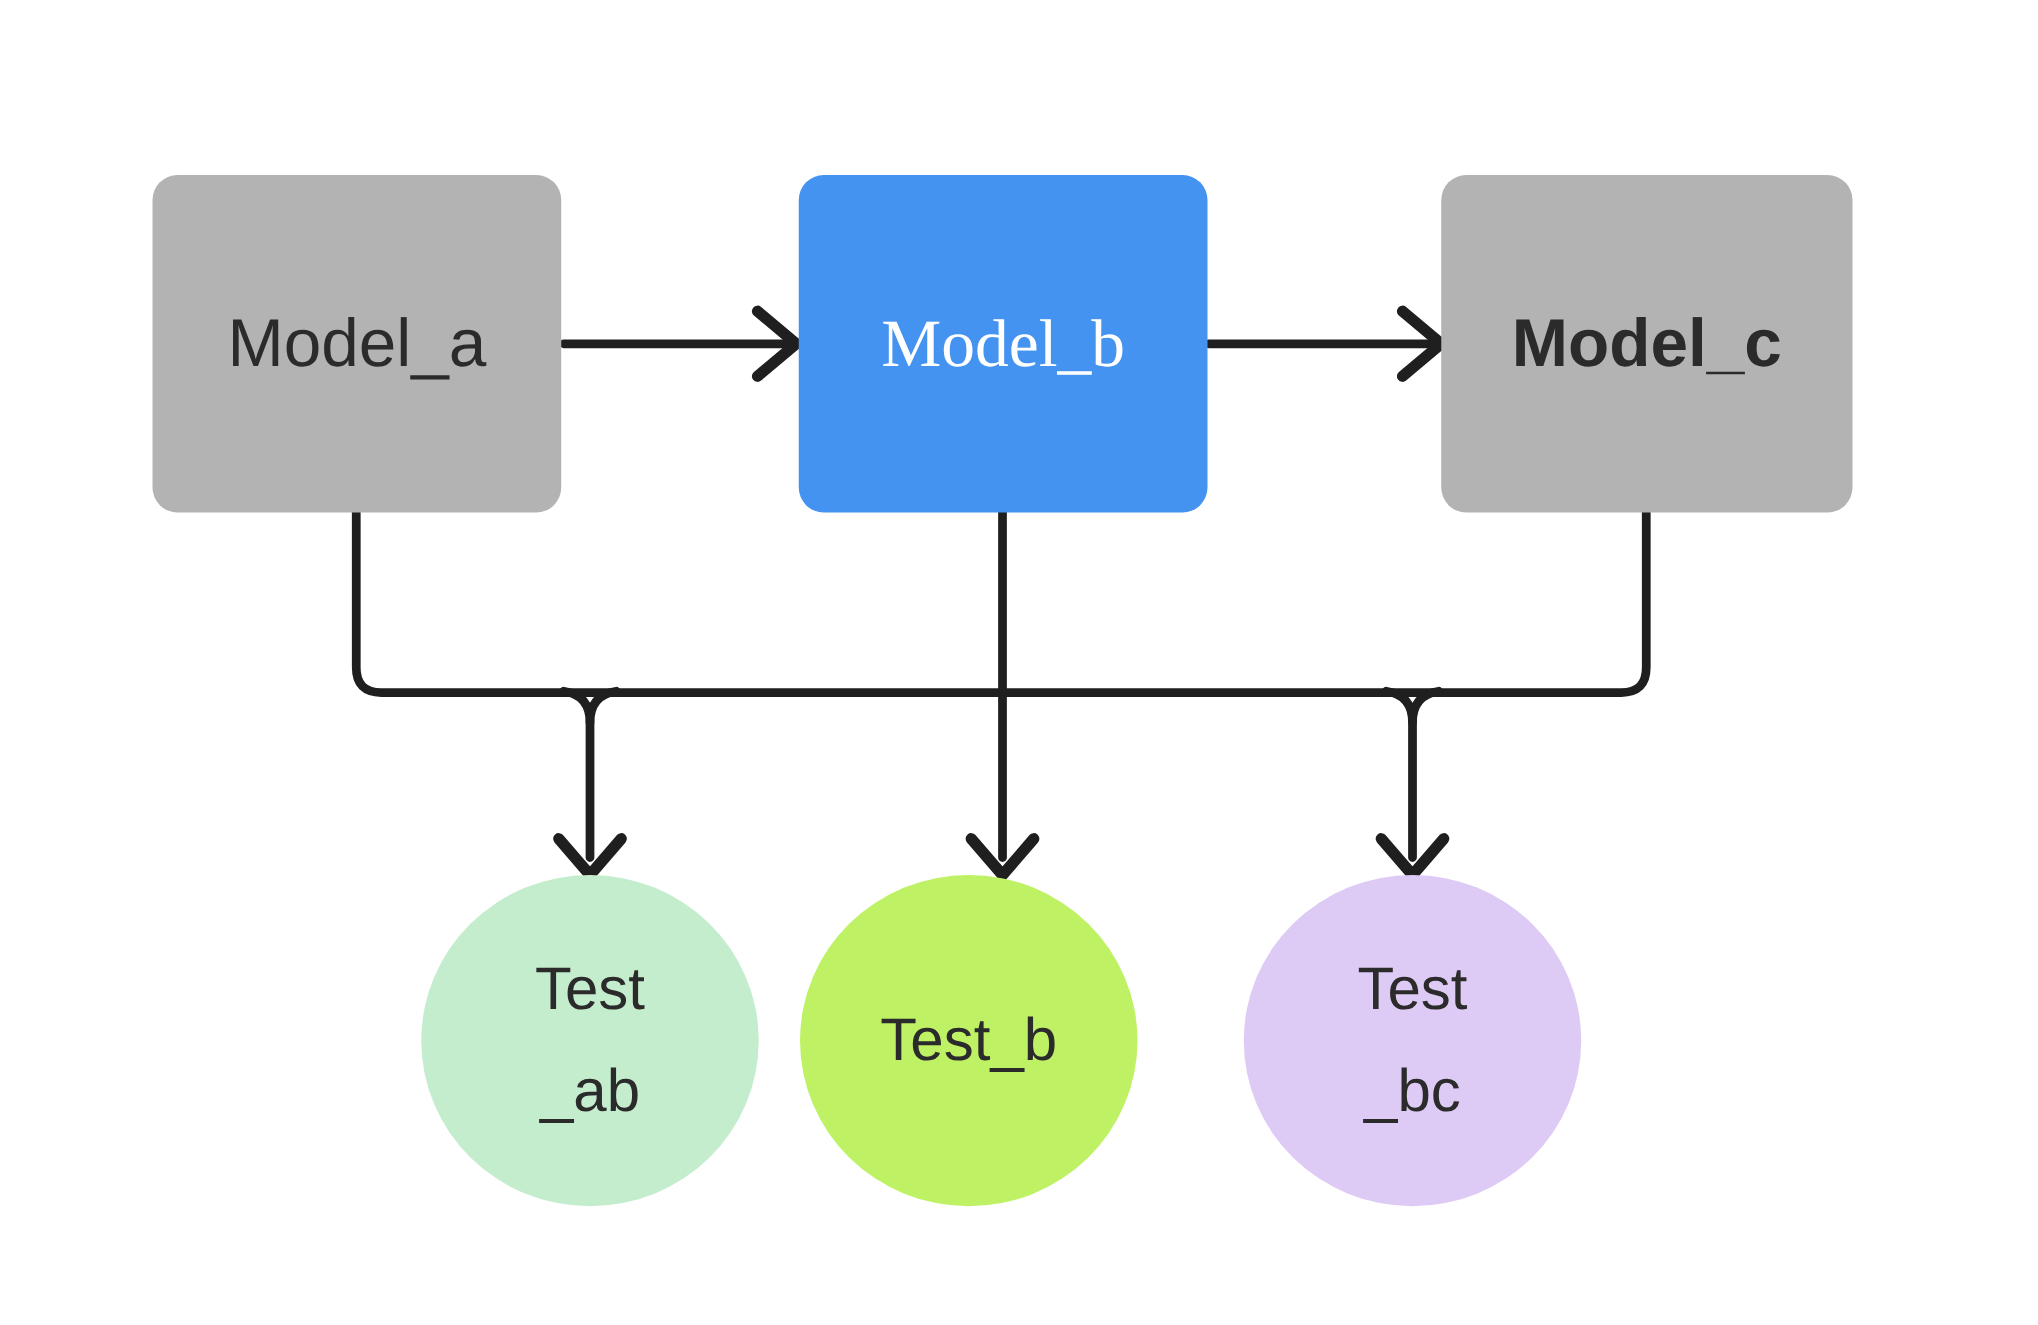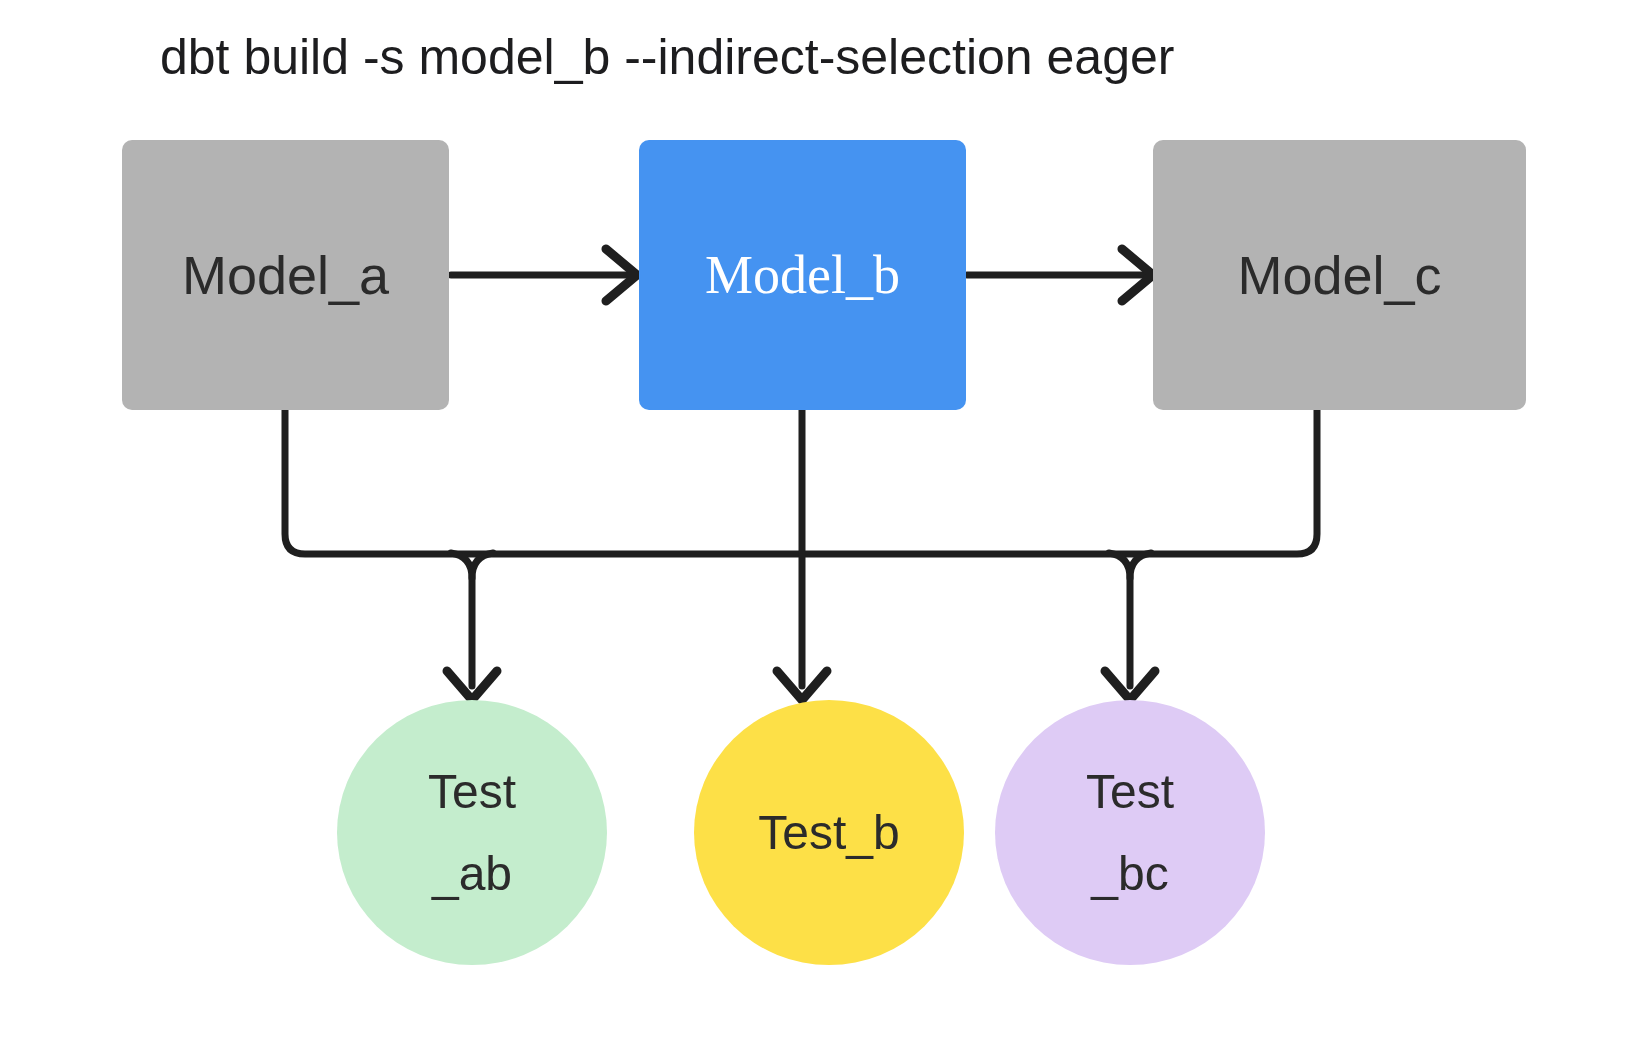--- a/index.html
+++ b/index.html
@@ -22,57 +22,56 @@
   .edges{
     position:absolute;left:0;top:0;width:1630px;height:1060px;
   }
   .node{
     position:absolute;
     display:flex;align-items:center;justify-content:center;
     box-sizing:border-box;
   }
   .model{
     top:140px;width:327px;height:270px;
-    border-radius:10px;
+    border-radius:20px;
     font-size:54px;font-weight:500;
     color:#2b2b2b;
   }
   .model-default{background:#b3b3b3;}
   .model-selected{background:#4593f1;color:#ffffff;}
   #model-a{left:122px;}
   #model-b{left:639px;font-family:Liberation Serif, serif;}
-  #model-c{left:1153px;width:373px;}
+  #model-c{left:1153px;width:329px;font-weight:bold;}
   .test{
     top:700px;width:270px;height:265px;
     border-radius:50%;
     flex-direction:column;
     font-size:48px;font-weight:500;
     color:#2b2b2b;
     text-align:center;
   }
   .test span{display:block;line-height:82px;}
   .test span:empty{display:none;}
   #test-ab{left:337px;background:#c4edcd;}
-  #test-b{left:694px;background:#fde047;}
+  #test-b{left:640px;background:#bef264;}
   #test-bc{left:995px;background:#decbf5;}
   .edge{
     stroke:#1f1f1f;stroke-width:7;fill:none;
     stroke-linecap:round;stroke-linejoin:round;
   }
   .arrowhead{
     stroke:#1f1f1f;stroke-width:9;fill:none;
     stroke-linecap:round;stroke-linejoin:round;
   }
 </style>
 </head>
 <body>
 
 <div id="canvas">
 
-  <div class="title">dbt build -s model_b --indirect-selection eager</div>
 
   <svg class="edges" viewBox="0 0 1630 1060" xmlns="http://www.w3.org/2000/svg">
 
     <path class="edge" d="M451 275 H628"></path>
     <path class="arrowhead" d="M606 249 L637 275 L606 301"></path>
 
     <path class="edge" d="M967 275 H1144"></path>
     <path class="arrowhead" d="M1122 249 L1153 275 L1122 301"></path>
 
     <path class="edge" d="M285 410 V534 Q285 554 305 554 H1297 Q1317 554 1317 534 V410"></path>

